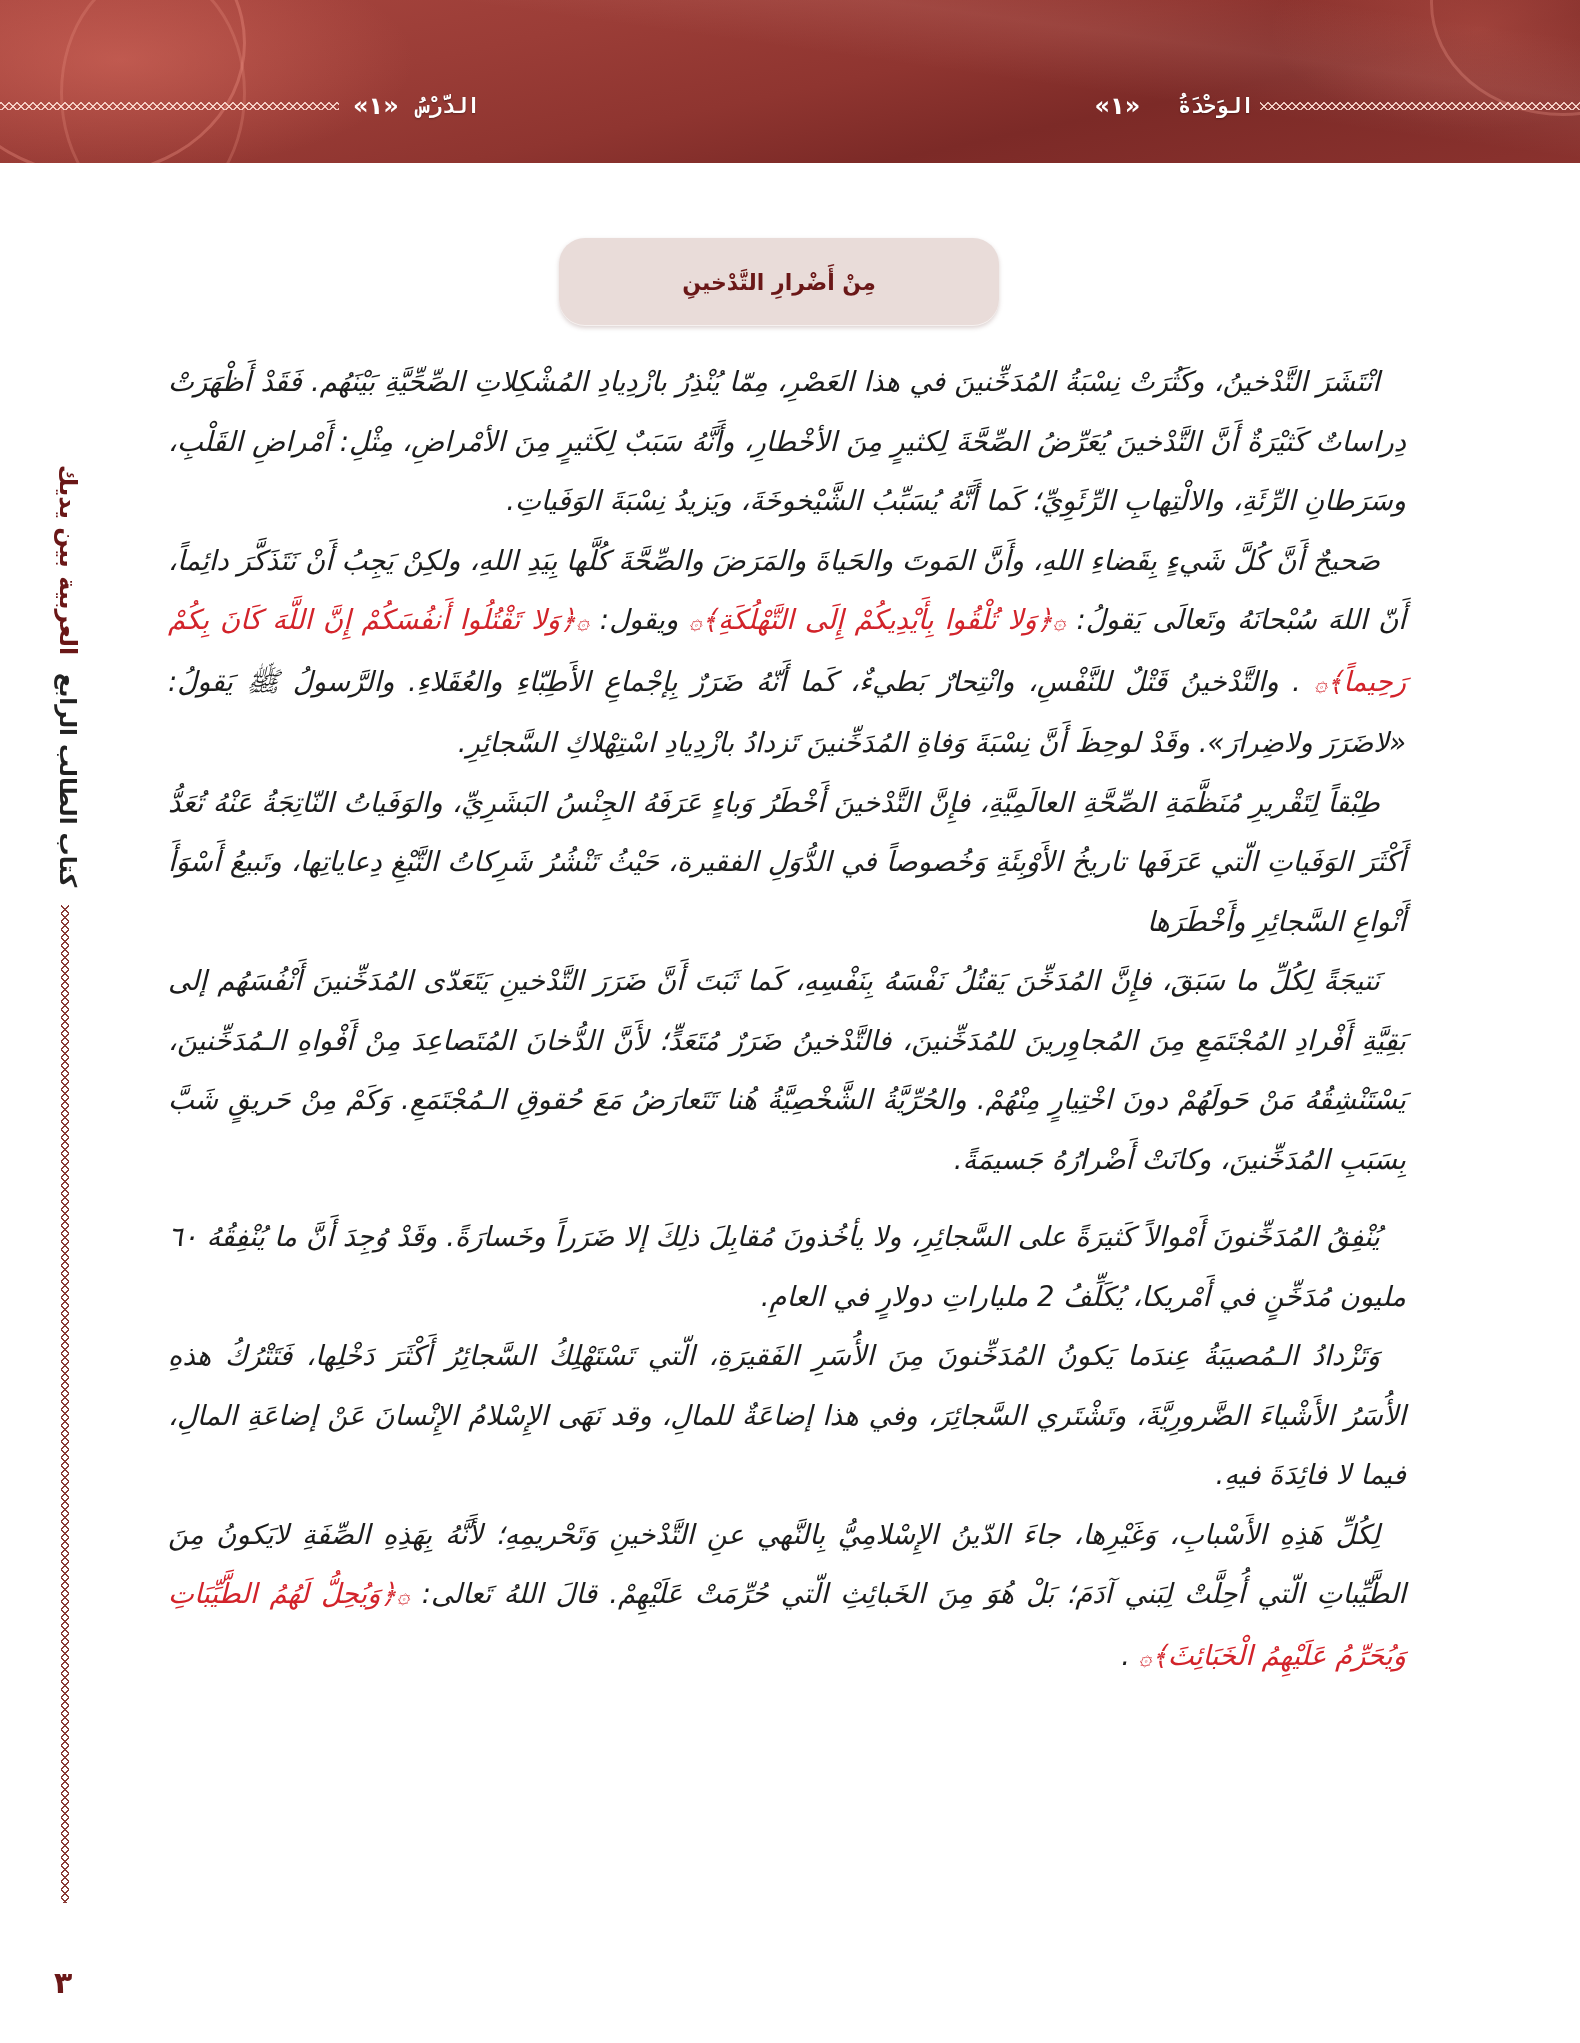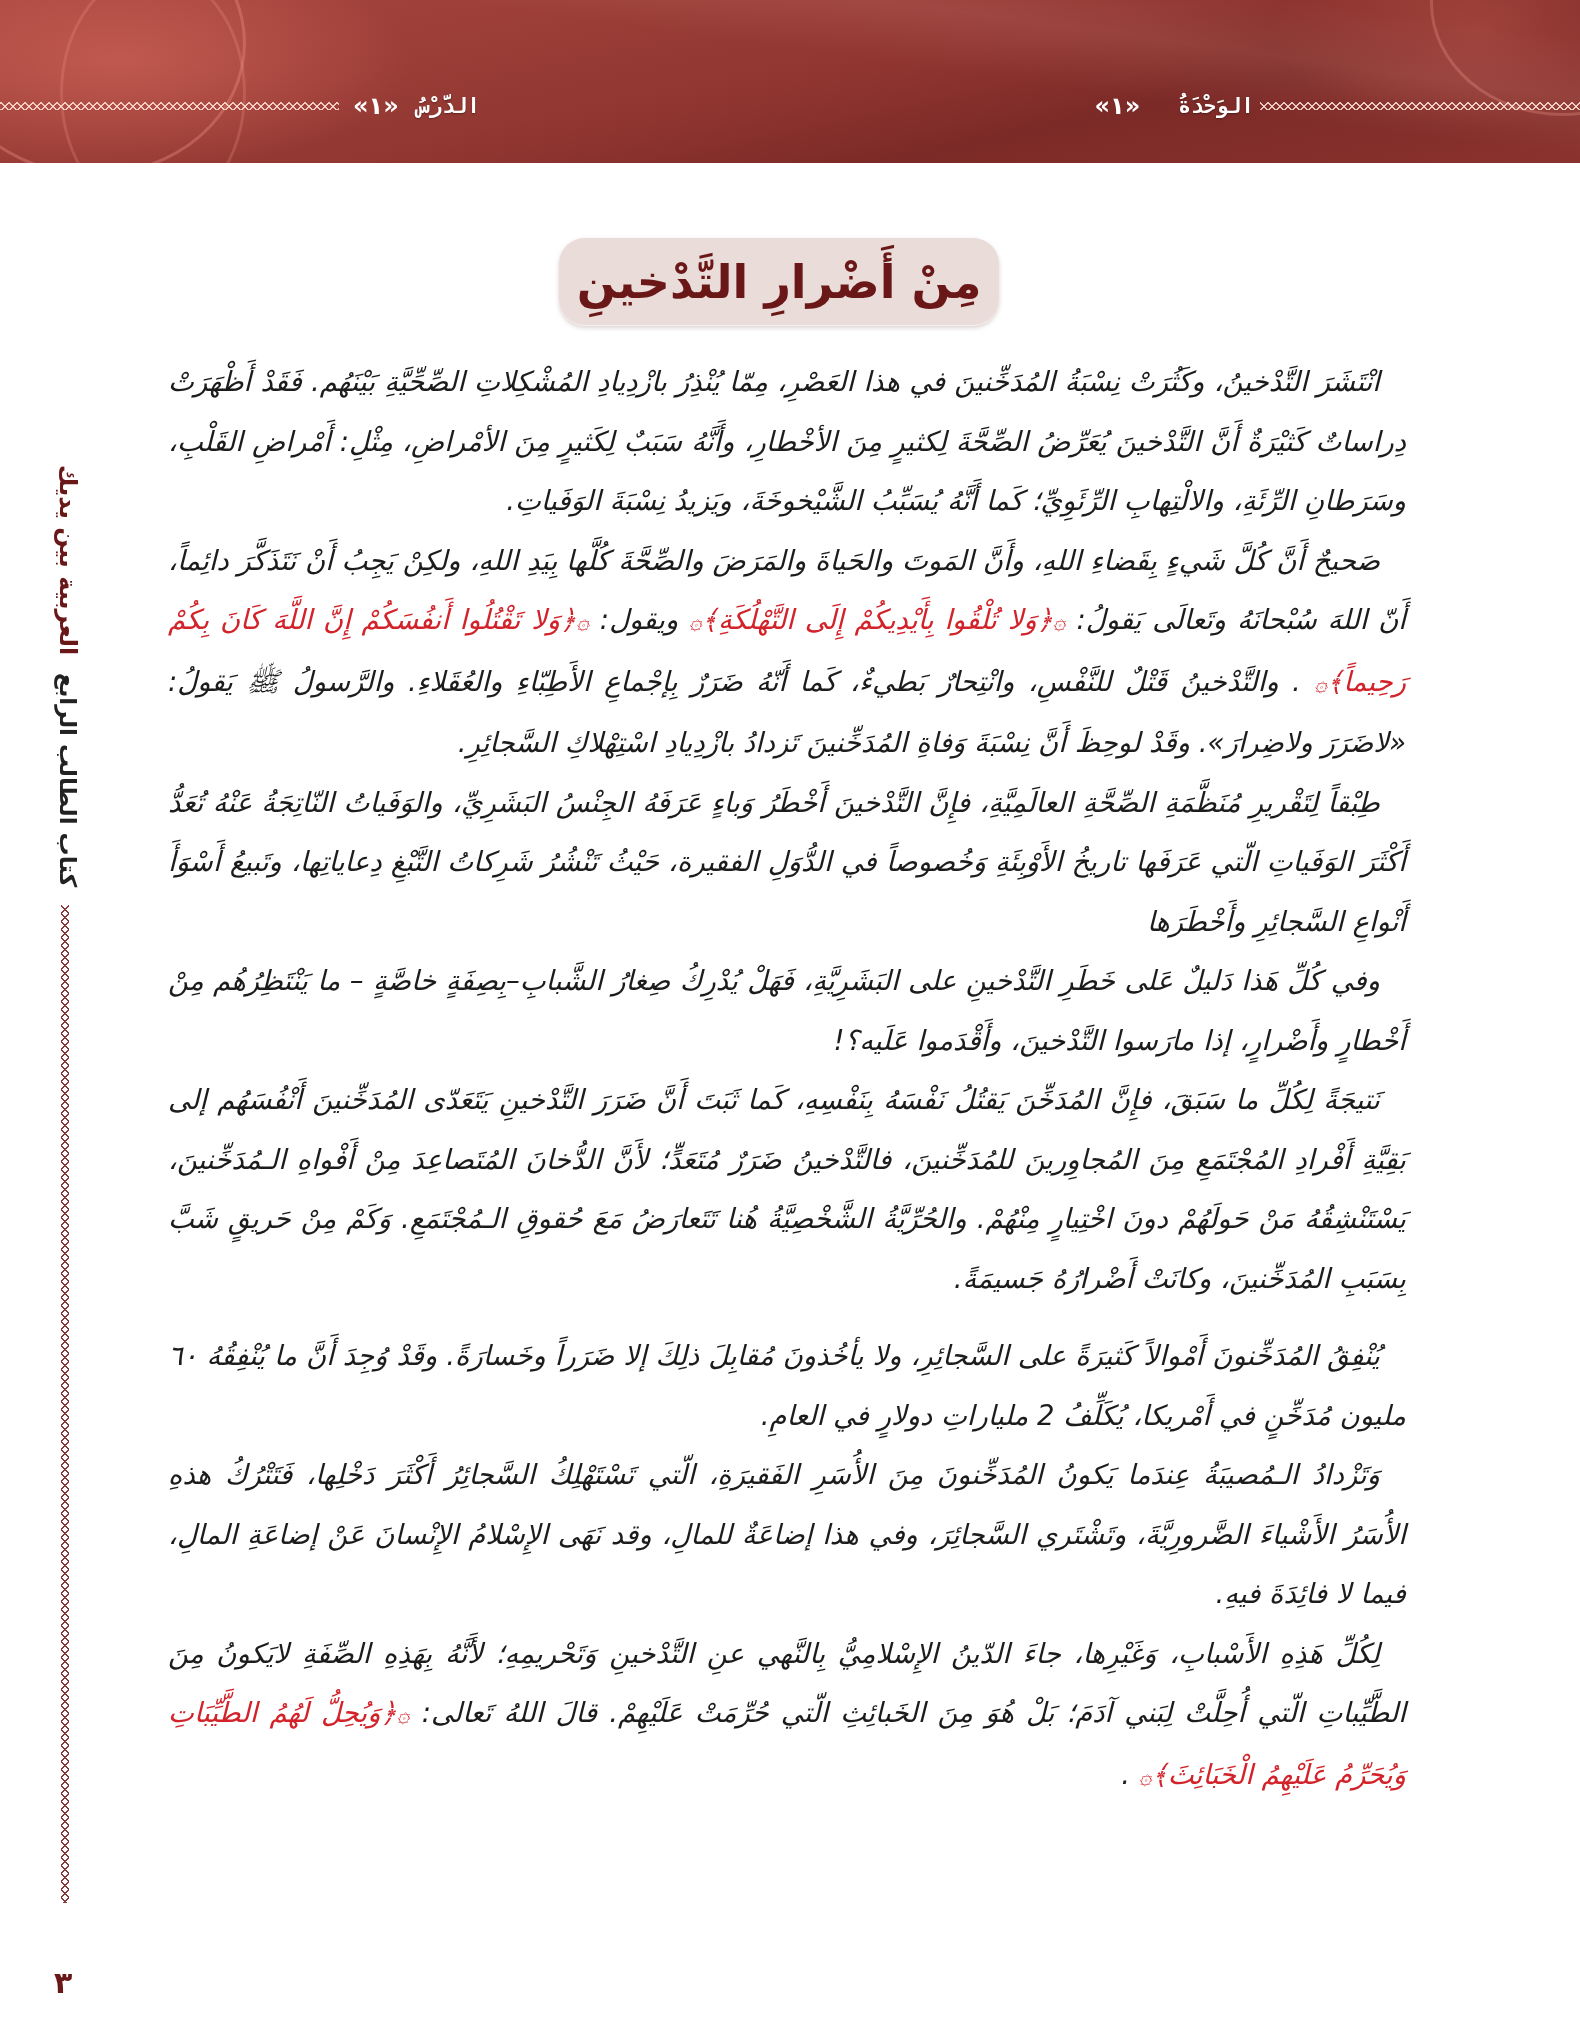--- a/index.html
+++ b/index.html
@@ -91,21 +91,21 @@
     border-radius: 26px;
     box-shadow: 0 2px 4px rgba(120,80,75,0.25), inset 0 -1px 0 rgba(255,255,255,0.6);
     display: flex;
     align-items: center;
     justify-content: center;
   }
   .title-text {
     color: #6a1717;
     font-family: "DejaVu Sans", sans-serif;
     font-weight: bold;
-    font-size: 46px;
+    font-size: 22px;
     direction: rtl;
   }
 
   
   .content {
     position: absolute;
     top: 352px;
     left: 168px;
     width: 1238px;
     direction: rtl;
@@ -203,21 +203,20 @@
 </div>
 
 <div class="title-pill">
   <span class="title-text">مِنْ أَضْرارِ التَّدْخينِ</span>
 </div>
 
 <div class="content" id="content">
     <p class="para"><span>انْتَشَرَ التَّدْخينُ، وكَثُرَتْ نِسْبَةُ المُدَخِّنينَ في هذا العَصْرِ، مِمّا يُنْذِرُ بازْدِيادِ المُشْكِلاتِ الصِّحِّيَّةِ بَيْنَهُم. فَقَدْ أَظْهَرَتْ دِراساتٌ كَثيْرَةٌ أَنَّ التَّدْخينَ يُعَرِّضُ الصِّحَّةَ لِكثيرٍ مِنَ الأخْطارِ، وأَنَّهُ سَبَبٌ لِكَثيرٍ مِنَ الأمْراضِ، مِثْلِ: أَمْراضِ القَلْبِ، وسَرَطانِ الرِّئَةِ، والالْتِهابِ الرِّئَوِيِّ؛ كَما أَنَّهُ يُسَبِّبُ الشَّيْخوخَةَ، ويَزيدُ نِسْبَةَ الوَفَياتِ.</span></p>
     <p class="para"><span>صَحيحٌ أَنَّ كُلَّ شَيءٍ بِقَضاءِ اللهِ، وأَنَّ المَوتَ والحَياةَ والمَرَضَ والصِّحَّةَ كُلَّها بِيَدِ اللهِ، ولكِنْ يَجِبُ أَنْ نَتَذَكَّرَ دائِماً، أَنّ اللهَ سُبْحانَهُ وتَعالَى يَقولُ: </span><span class="orn">۞</span><span class="quran">﴿وَلا تُلْقُوا بِأَيْدِيكُمْ إِلَى التَّهْلُكَةِ﴾</span><span class="orn">۞</span><span> ويقول: </span><span class="orn">۞</span><span class="quran">﴿وَلا تَقْتُلُوا أَنفُسَكُمْ إِنَّ اللَّهَ كَانَ بِكُمْ رَحِيماً﴾</span><span class="orn">۞</span><span> . والتَّدْخينُ قَتْلٌ للنَّفْسِ، وانْتِحارٌ بَطيءٌ، كَما أَنّهُ ضَرَرٌ بِإجْماعِ الأَطِبّاءِ والعُقَلاءِ. والرَّسولُ ﷺ يَقولُ: «لاضَرَرَ ولاضِرارَ». وقَدْ لوحِظَ أَنَّ نِسْبَةَ وَفاةِ المُدَخِّنينَ تَزدادُ بازْدِيادِ اسْتِهْلاكِ السَّجائِرِ.</span></p>
     <p class="para"><span>طِبْقاً لِتَقْريرِ مُنَظَّمَةِ الصِّحَّةِ العالَمِيَّةِ، فإِنَّ التَّدْخينَ أَخْطَرُ وَباءٍ عَرَفَهُ الجِنْسُ البَشَرِيِّ، والوَفَياتُ النّاتِجَةُ عَنْهُ تُعَدُّ أَكْثَرَ الوَفَياتِ الّتي عَرَفَها تاريخُ الأَوْبِئَةِ وَخُصوصاً في الدُّوَلِ الفقيرة، حَيْثُ تَنْشُرُ شَرِكاتُ التَّبْغِ دِعاياتِها، وتَبيعُ أَسْوَأَ أَنْواعِ السَّجائِرِ وأَخْطَرَها</span></p>
-    <p class="para"><span>وفي كُلِّ هَذا دَليلٌ عَلى خَطَرِ التَّدْخينِ على البَشَرِيَّةِ، فَهَلْ يُدْرِكُ صِغارُ الشَّبابِ–بِصِفَةٍ خاصَّةٍ – ما يَنْتَظِرُهُم مِنْ أَخْطارٍ وأَضْرارٍ، إذا مارَسوا التَّدْخينَ، وأَقْدَموا عَلَيه؟!</span></p>
     <p class="para"><span>نَتيجَةً لِكُلِّ ما سَبَقَ، فإِنَّ المُدَخِّنَ يَقتُلُ نَفْسَهُ بِنَفْسِهِ، كَما ثَبَتَ أَنَّ ضَرَرَ التَّدْخينِ يَتَعَدّى المُدَخِّنينَ أَنْفُسَهُم إلى بَقِيَّةِ أَفْرادِ المُجْتَمَعِ مِنَ المُجاوِرينَ للمُدَخِّنينَ، فالتَّدْخينُ ضَرَرٌ مُتَعَدٍّ؛ لأَنَّ الدُّخانَ المُتَصاعِدَ مِنْ أَفْواهِ الـمُدَخِّنينَ، يَسْتَنْشِقُهُ مَنْ حَولَهُمْ دونَ اخْتِيارٍ مِنْهُمْ. والحُرِّيَّةُ الشَّخْصِيَّةُ هُنا تَتَعارَضُ مَعَ حُقوقِ الـمُجْتَمَعِ. وَكَمْ مِنْ حَريقٍ شَبَّ بِسَبَبِ المُدَخِّنينَ، وكانَتْ أَضْرارُهُ جَسيمَةً.</span></p>
     <p class="para gap-before"><span>يُنْفِقُ المُدَخِّنونَ أَمْوالاً كَثيرَةً على السَّجائِرِ، ولا يأخُذونَ مُقابِلَ ذلِكَ إلا ضَرَراً وخَسارَةً. وقَدْ وُجِدَ أَنَّ ما يُنْفِقُهُ ٦٠ مليون مُدَخِّنٍ في أَمْريكا، يُكَلِّفُ 2 ملياراتِ دولارٍ في العامِ.</span></p>
     <p class="para"><span>وَتَزْدادُ الـمُصيبَةُ عِندَما يَكونُ المُدَخِّنونَ مِنَ الأُسَرِ الفَقيرَةِ، الّتي تَسْتَهْلِكُ السَّجائِرُ أَكْثَرَ دَخْلِها، فَتَتْرُكُ هذهِ الأُسَرُ الأَشْياءَ الضَّرورِيَّةَ، وتَشْتَري السَّجائِرَ، وفي هذا إضاعَةٌ للمالِ، وقد نَهَى الإِسْلامُ الإِنْسانَ عَنْ إضاعَةِ المالِ، فيما لا فائِدَةَ فيهِ.</span></p>
     <p class="para"><span>لِكُلِّ هَذِهِ الأَسْبابِ، وَغَيْرِها، جاءَ الدّينُ الإِسْلامِيُّ بِالنَّهي عنِ التَّدْخينِ وَتَحْريمِهِ؛ لأَنَّهُ بِهَذِهِ الصِّفَةِ لايَكونُ مِنَ الطَّيِّباتِ الّتي أُحِلَّتْ لِبَني آدَمَ؛ بَلْ هُوَ مِنَ الخَبائِثِ الّتي حُرِّمَتْ عَلَيْهِمْ. قالَ اللهُ تَعالى: </span><span class="orn">۞</span><span class="quran">﴿وَيُحِلُّ لَهُمُ الطَّيِّبَاتِ وَيُحَرِّمُ عَلَيْهِمُ الْخَبَائِثَ﴾</span><span class="orn">۞</span><span> .</span></p>
   </div>
 
 <div class="side-strip">
   <div class="side-title side-title-1">
     <span>العربية بين يديك</span>
   </div>

